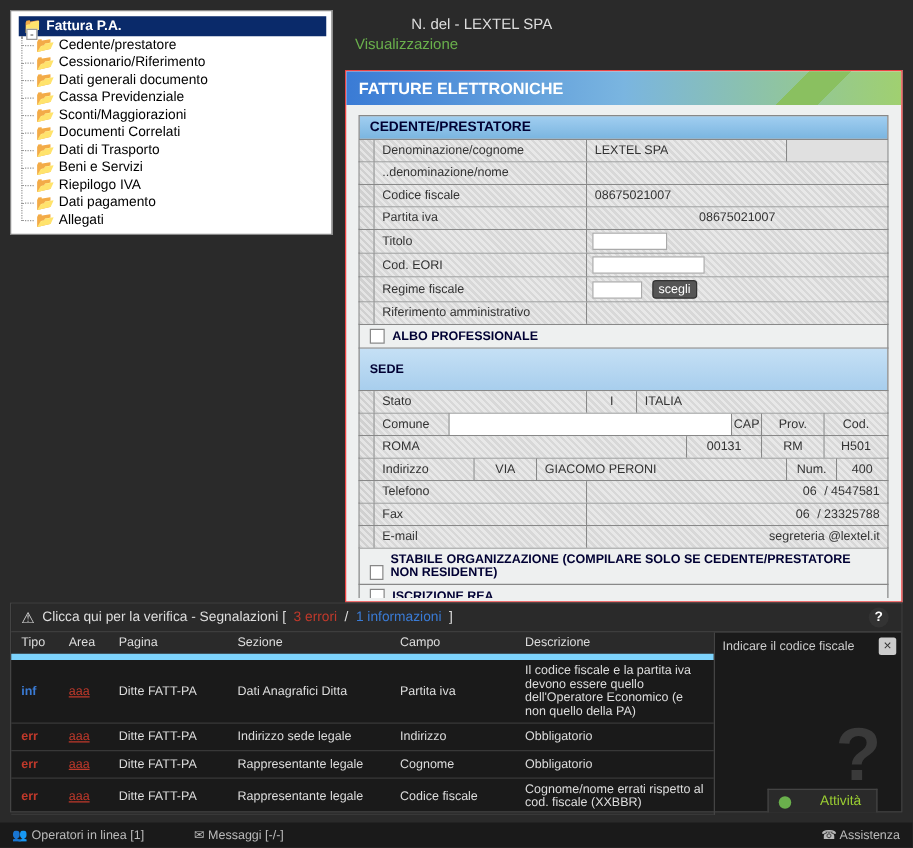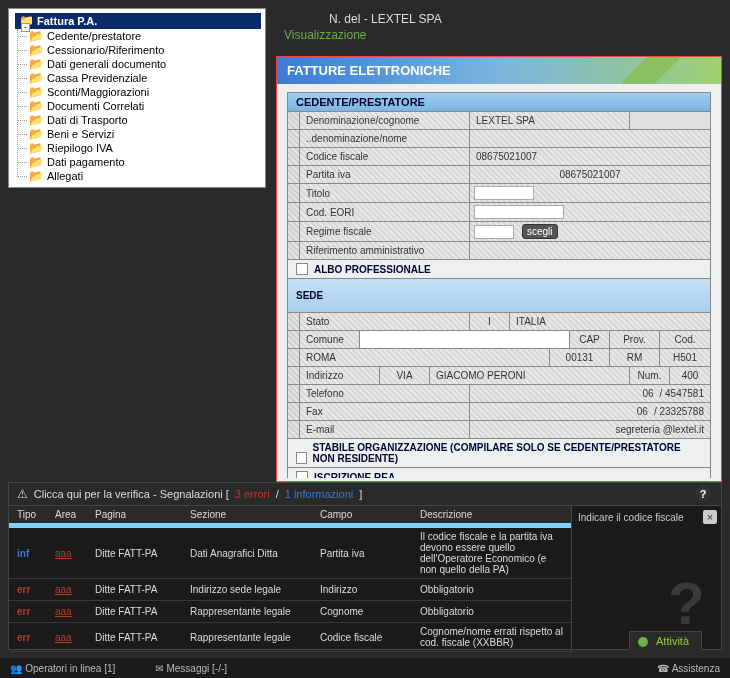--- a/index.html
+++ b/index.html
@@ -296,21 +296,21 @@
     line-height: 16px;
     font-size: 11px;
     font-weight: bold;
   }
   .activity-tab {
     position: absolute;
     right: 28px;
     bottom: 28px;
     background: #2a2a2a;
     color: #9acd32;
-    padding: 3px 12px 3px 26px;
+    padding: 3px 12px 3px 41px;
     font-size: 11px;
     border: 1px solid #444;
     border-bottom:none;
   }
   .activity-tab::before {
     content: '';
     position: absolute;
     left: 8px;
     top: 5px;
     width: 10px; height: 10px;
@@ -456,21 +456,21 @@
       <div class="row">
           <div></div>
           <div class="lbl">Stato</div>
           <div class="cell-sm" style="width:40px;">I</div>
           <div class="val">ITALIA</div>
         </div>
       <div class="row">
           <div></div>
           <div class="lbl" style="width:60px;">Comune</div>
           <div class="val-white flex1"></div>
-          <div class="cell-sm" style="width:40px;">CAP</div>
+          <div class="cell-sm" style="width:24px;">CAP</div>
           <div class="cell-sm" style="width:50px;">Prov.</div>
           <div class="cell-sm" style="width:50px;">Cod.</div>
         </div>
       <div class="row">
           <div></div>
           <div class="val" style="flex:1;">ROMA</div>
           <div class="cell-sm" style="width:60px;">00131</div>
           <div class="cell-sm" style="width:50px;">RM</div>
           <div class="cell-sm" style="width:50px;">H501</div>
         </div>

